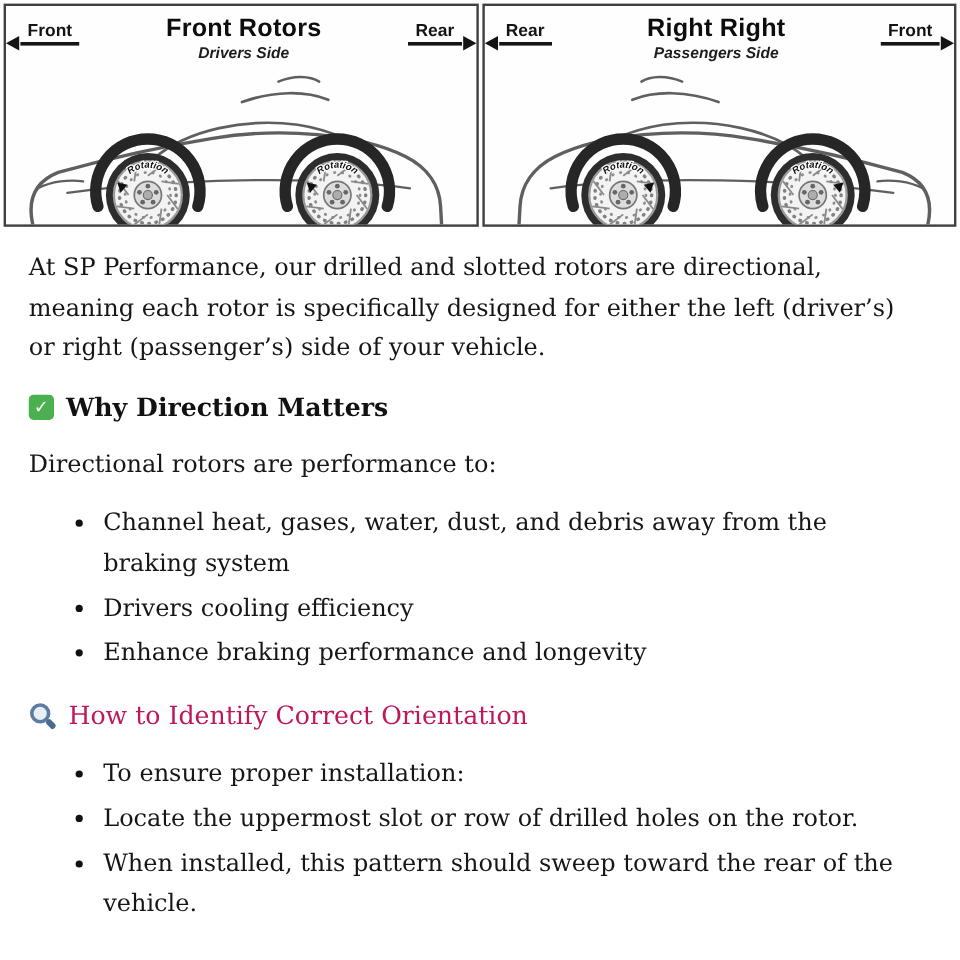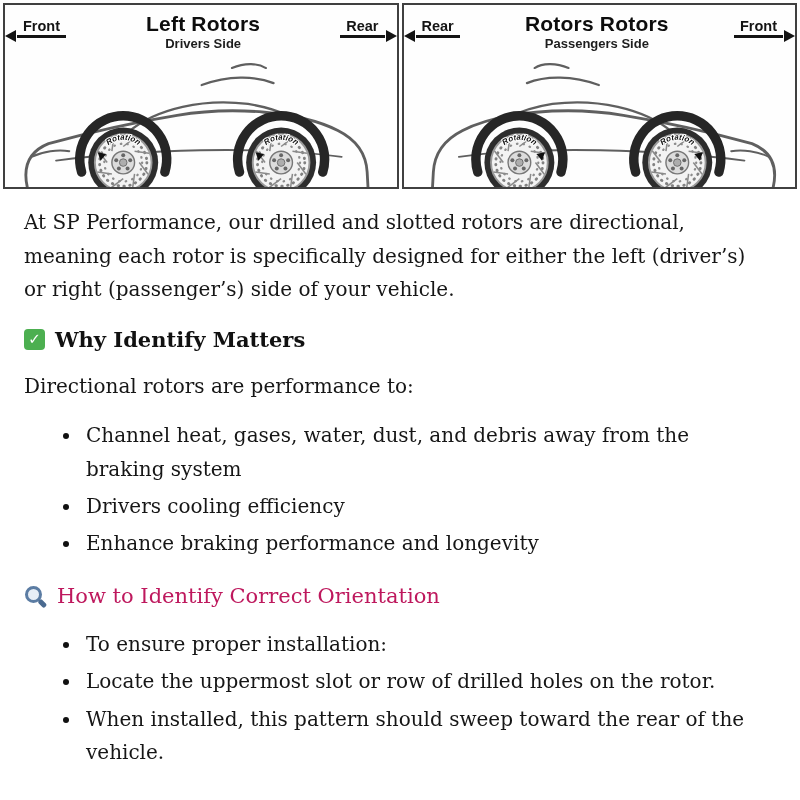--- a/index.html
+++ b/index.html
@@ -4,21 +4,21 @@
 <style>
   html,body { margin:0; padding:0; background:#ffffff; }
   .page { width:800px; box-sizing:border-box; font-family:"Liberation Sans",sans-serif; }
 
   
   .panels { display:flex; gap:3px; padding:3px 3px 0 3px; }
   .panel { flex:1; border:2px solid #404040; background:#fefefe; height:186px; box-sizing:border-box; overflow:hidden; }
   .panel-head { display:flex; align-items:flex-start; padding:8px 12px 0 12px; }
   .titles { flex:1; text-align:center; line-height:1.05; }
   .panel-title { font-weight:bold; font-size:21px; color:#0d0d0d; letter-spacing:.2px; }
-  .panel-sub { font-weight:bold; font-size:13px; color:#1d1d1d; margin-top:2px; }
+  .panel-sub { font-style:italic; font-weight:bold; font-size:13px; color:#1d1d1d; margin-top:2px; }
 
   .dir { position:relative; font-weight:bold; font-size:14.5px; color:#141414;
          border-bottom:3px solid #141414; padding:0 6px 1px 6px; margin-top:5px; white-space:nowrap; }
   .dir.left::before { content:""; position:absolute; left:-12px; bottom:-7px; width:0; height:0;
          border:6px solid transparent; border-left:0; border-right:11px solid #141414; }
   .dir.right::after { content:""; position:absolute; right:-12px; bottom:-7px; width:0; height:0;
          border:6px solid transparent; border-right:0; border-left:11px solid #141414; }
 
   .car { display:block; width:100%; height:156px; margin-top:0; }
 
@@ -46,21 +46,21 @@
 <body>
 
 <div class="page">
 
   <div class="panels">
 
     <section class="panel">
       <div class="panel-head">
         <span class="dir left">Front</span>
         <div class="titles">
-          <div class="panel-title">Left Rotors</div>
+          <div class="panel-title">Front Rotors</div>
           <div class="panel-sub">Drivers Side</div>
         </div>
         <span class="dir right">Rear</span>
       </div>
 
       <svg class="car" viewBox="0 0 390 165">
         <defs>
           <g id="wheelL">
             <circle r="37" fill="#2d2d2d"></circle>
             <circle r="30" fill="#f3f3f3" stroke="#9a9a9a" stroke-width="2"></circle>
@@ -114,21 +114,21 @@
           </text>
           <path d="M-24,-2 L-27,-11 L-18,-9 Z" fill="#111"></path>
         </g>
       </svg>
     </section>
 
     <section class="panel">
       <div class="panel-head">
         <span class="dir left">Rear</span>
         <div class="titles">
-          <div class="panel-title">Rotors Rotors</div>
+          <div class="panel-title">Right Right</div>
           <div class="panel-sub">Passengers Side</div>
         </div>
         <span class="dir right">Front</span>
       </div>
 
       <svg class="car" viewBox="0 0 390 165">
         <defs>
           <g id="wheelR">
             <circle r="37" fill="#2d2d2d"></circle>
             <circle r="30" fill="#f3f3f3" stroke="#9a9a9a" stroke-width="2"></circle>
@@ -185,21 +185,21 @@
       </svg>
     </section>
   </div>
 
   <div class="content">
 
     <p>At SP Performance, our drilled and slotted rotors are directional, meaning each rotor is specifically designed for either the left (driver’s) or right (passenger’s) side of your vehicle.</p>
 
     <div class="h-row">
       <span class="check">✓</span>
-      <span>Why Identify Matters</span>
+      <span>Why Direction Matters</span>
     </div>
 
     <p>Directional rotors are performance to:</p>
 
     <ul>
       <li>Channel heat, gases, water, dust, and debris away from the braking system</li>
       <li>Drivers cooling efficiency</li>
       <li>Enhance braking performance and longevity</li>
     </ul>
 

